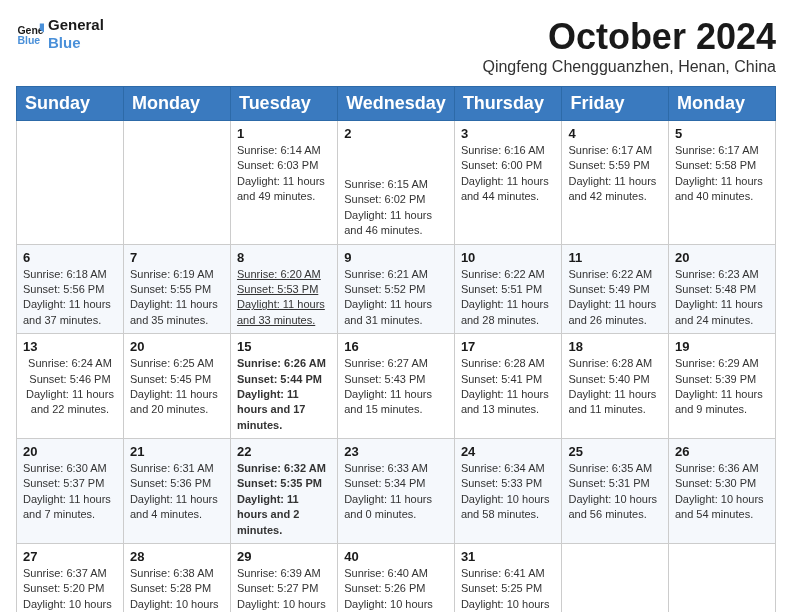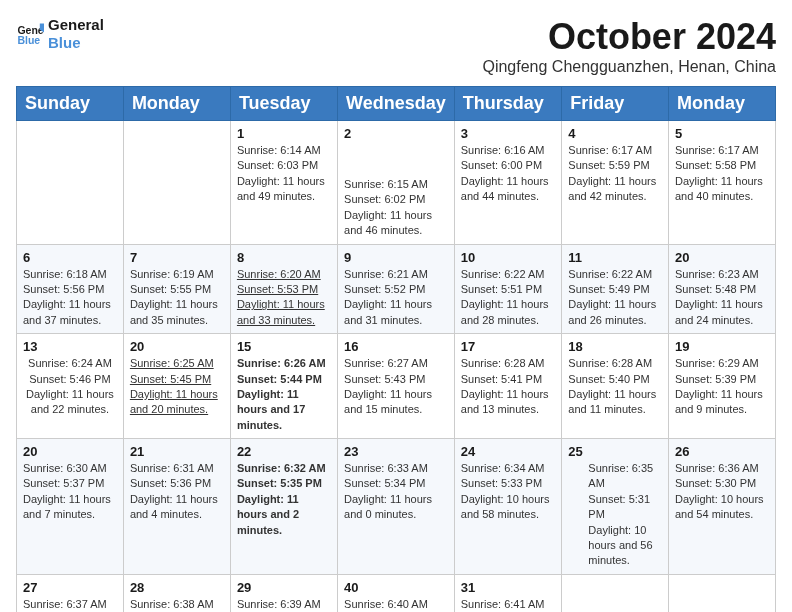--- a/index.html
+++ b/index.html
@@ -194,21 +194,21 @@
       </tr>
       <tr>
         <td>
           <span class="day-number">13</span>
           <div class="day-info" style="white-space: pre-line; text-align: center;">Sunrise: 6:24 AM
 Sunset: 5:46 PM
 Daylight: 11 hours and 22 minutes.</div>
         </td>
         <td>
           <span class="day-number">20</span>
-          <div class="day-info" style="white-space: pre-line; text-decoration: underline;">Sunrise: 6:25 AM
+          <div class="day-info" style="white-space: pre-line;">Sunrise: 6:25 AM
 Sunset: 5:45 PM
 Daylight: 11 hours and 20 minutes.</div>
         </td>
         <td>
           <span class="day-number">15</span>
           <div class="day-info" style="white-space: pre-line; font-weight: bold;">Sunrise: 6:26 AM
 Sunset: 5:44 PM
 Daylight: 11 hours and 17 minutes.</div>
         </td>
         <td>
@@ -262,21 +262,21 @@
 Daylight: 11 hours and 0 minutes.</div>
         </td>
         <td>
           <span class="day-number">24</span>
           <div class="day-info" style="white-space: pre-line;">Sunrise: 6:34 AM
 Sunset: 5:33 PM
 Daylight: 10 hours and 58 minutes.</div>
         </td>
         <td>
           <span class="day-number">25</span>
-          <div class="day-info" style="white-space: pre-line; margin-left: 20px;">Sunrise: 6:35 AM
+          <div class="day-info" style="white-space: pre-line;">Sunrise: 6:35 AM
 Sunset: 5:31 PM
 Daylight: 10 hours and 56 minutes.</div>
         </td>
         <td>
           <span class="day-number">26</span>
           <div class="day-info" style="white-space: pre-line;">Sunrise: 6:36 AM
 Sunset: 5:30 PM
 Daylight: 10 hours and 54 minutes.</div>
         </td>
       </tr>

